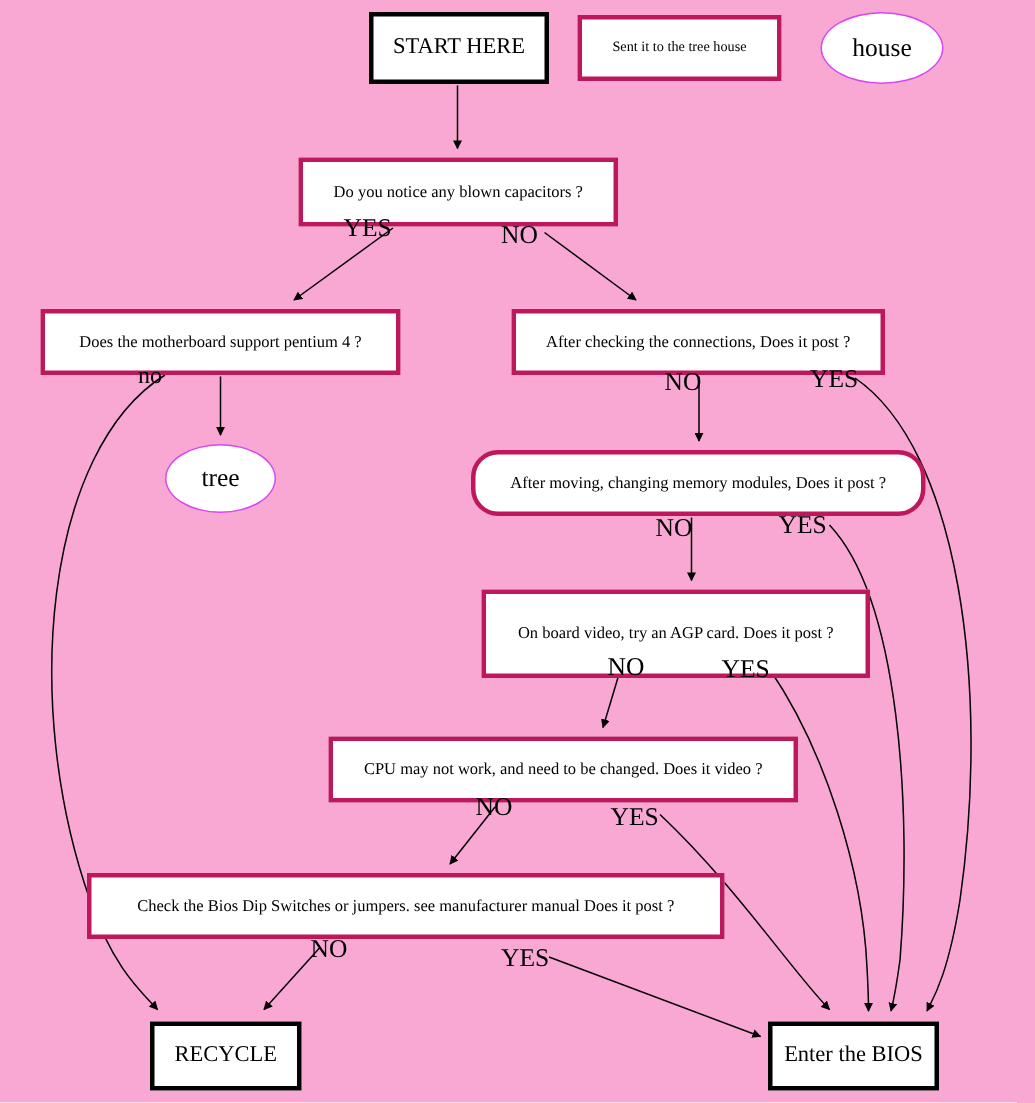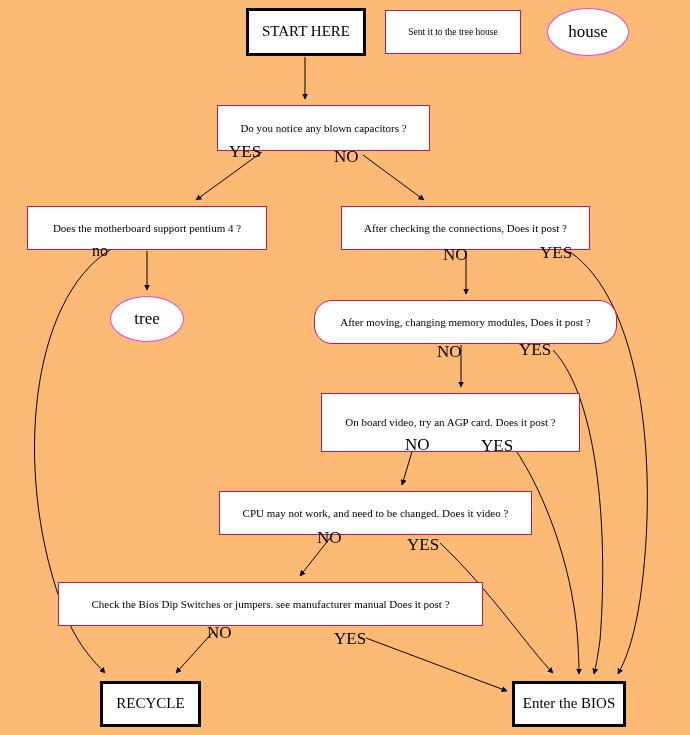--- a/index.html
+++ b/index.html
@@ -8,21 +8,21 @@
     padding: 0;
     background: #ffffff;
   }
   body {
     font-family: "Liberation Serif", serif;
   }
   #canvas {
     position: relative;
     width: 690px;
     height: 735px;
-    background: #fdba74;
+    background: #f9a8d4;
     overflow: hidden;
   }
   #edge-layer {
     position: absolute;
     left: 0;
     top: 0;
     width: 690px;
     height: 735px;
   }
   .node {
@@ -30,21 +30,21 @@
     box-sizing: border-box;
     display: flex;
     align-items: center;
     justify-content: center;
     text-align: center;
     color: #000000;
     background: #ffffff;
     z-index: 5;
   }
   .node.box {
-    border: 1px solid #be185d;
+    border: 3px solid #be185d;
   }
   .node.box-thick {
     border: 3px solid #000000;
   }
   .node.ellipse {
     border: 1px solid #d946ef;
     border-radius: 50%;
   }
   .node-label {
     display: block;
@@ -104,21 +104,21 @@
   <div id="nodes-group">
       <div class="node box-thick" style="left: 246px; top: 8px; width: 120px; height: 48px;">
         <span class="node-label size-lg">START HERE</span>
       </div>
       <div class="node box" style="left: 385px; top: 10px; width: 136px; height: 44px;">
         <span class="node-label size-sm">Sent it to the tree house</span>
       </div>
       <div class="node ellipse" style="left: 547px; top: 8px; width: 82px; height: 48px;">
         <span class="node-label size-xl">house</span>
       </div>
-      <div class="node box" style="left: 199px; top: 105px; width: 213px; height: 46px; margin-left: 18px;">
+      <div class="node box" style="left: 199px; top: 105px; width: 213px; height: 46px;">
         <span class="node-label size-md">Do you notice any blown capacitors ?</span>
       </div>
       <div class="node box" style="left: 27px; top: 206px; width: 240px; height: 44px;">
         <span class="node-label size-md">Does the motherboard support pentium 4  ?</span>
       </div>
       <div class="node box" style="left: 341px; top: 206px; width: 249px; height: 44px; justify-content: center;">
         <span class="node-label size-md">After checking the connections, Does it post ?</span>
       </div>
       <div class="node ellipse" style="left: 110px; top: 296px; width: 74px; height: 46px;">
         <span class="node-label size-xl">tree</span>

